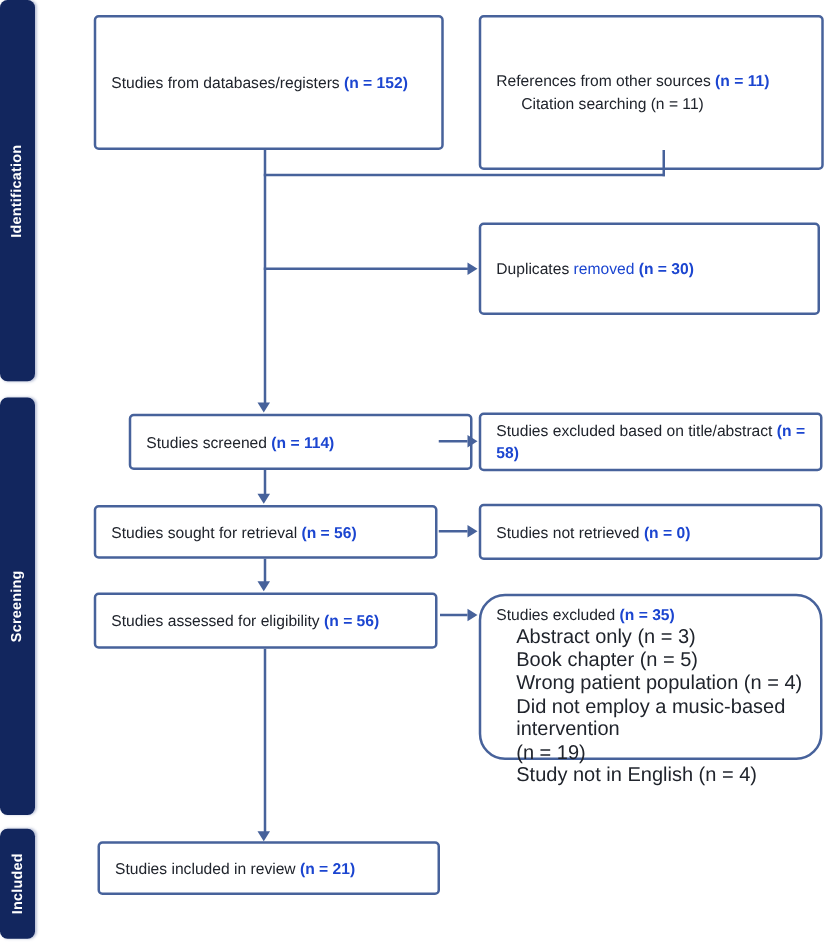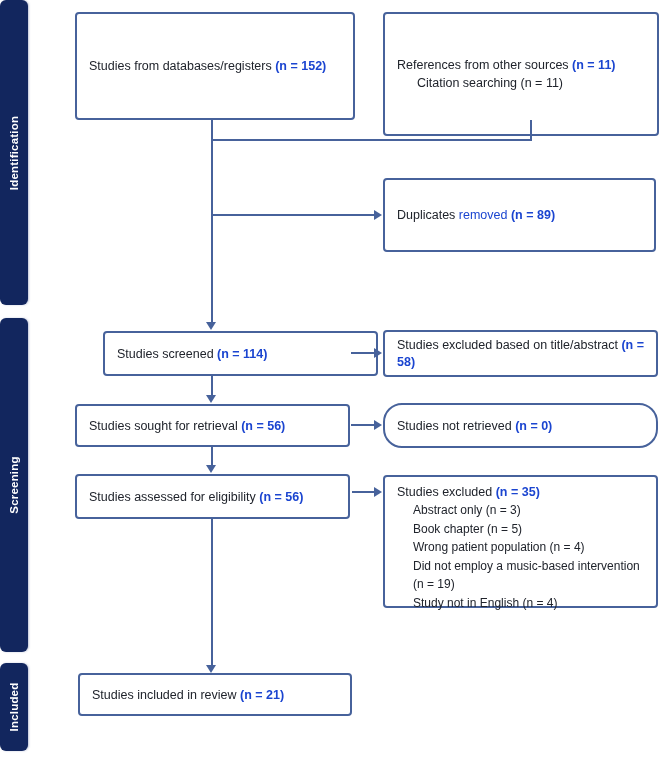--- a/index.html
+++ b/index.html
@@ -51,24 +51,24 @@
     padding: 2px 6px 2px 12px;
     font-size: 12.5px;
     color: var(--text);
     line-height: 18px;
   }
   .box p { margin: 0; }
   .nowrap { white-space: nowrap; }
   .n { color: var(--blue); font-weight: 700; }
   .mid { color: var(--blue); }
   .sub-line { padding-left: 20px; }
-  .box-list { justify-content: flex-start; padding-top: 6px; padding-right: 4px; }
+  .box-list { justify-content: flex-start; padding-top: 6px; padding-right: 4px; border-radius: 21px; }
   .sub-item {
     padding-left: 16px;
-    font-size: 12px;
+    font-size: 16px;
     line-height: 18.5px;
     white-space: pre-line;
   }
   
   .line { position: absolute; background: var(--line); }
   .arrow-down {
     position: absolute; width: 0; height: 0;
     border-left: 5px solid transparent;
     border-right: 5px solid transparent;
     border-top: 8px solid var(--line);
@@ -98,36 +98,36 @@
   <div class="box" style="left:75px; top:12px; width:280px; height:108px;">
     <p class="nowrap"><span>Studies from databases/registers </span><span class="n">(n = 152)</span></p>
   </div>
 
   <div class="box" style="left:383px; top:12px; width:276px; height:124px;">
     <p class="nowrap"><span>References from other sources </span><span class="n">(n = 11)</span></p>
     <p class="sub-line nowrap">Citation searching (n = 11)</p>
   </div>
 
   <div class="box" style="left:383px; top:178px; width:273px; height:74px;">
-    <p class="nowrap"><span>Duplicates </span><span class="mid">removed </span><span class="n">(n = 89)</span></p>
+    <p class="nowrap"><span>Duplicates </span><span class="mid">removed </span><span class="n">(n = 30)</span></p>
   </div>
 
   <div class="box" style="left:75px; top:331px; width:275px; height:45px;margin-left:28px;">
     <p class="nowrap"><span>Studies screened </span><span class="n">(n = 114)</span></p>
   </div>
 
   <div class="box" style="left:383px; top:330px; width:275px; height:47px; line-height:17px;">
     <p><span>Studies excluded based on title/abstract </span><span class="n">(n = 58)</span></p>
   </div>
 
   <div class="box" style="left:75px; top:404px; width:275px; height:43px;justify-content:center;">
     <p class="nowrap"><span>Studies sought for retrieval </span><span class="n">(n = 56)</span></p>
   </div>
 
-  <div class="box" style="left:383px; top:403px; width:275px; height:45px;border-radius:19px;">
+  <div class="box" style="left:383px; top:403px; width:275px; height:45px;">
     <p class="nowrap"><span>Studies not retrieved </span><span class="n">(n = 0)</span></p>
   </div>
 
   <div class="box" style="left:75px; top:474px; width:275px; height:45px;">
     <p class="nowrap"><span>Studies assessed for eligibility  </span><span class="n">(n = 56)</span></p>
   </div>
 
   <div class="box box-list" style="left:383px; top:475px; width:275px; height:133px;">
     <p class="nowrap"><span>Studies excluded </span><span class="n">(n = 35)</span></p>
     <p class="sub-item">Abstract only (n = 3)</p>

